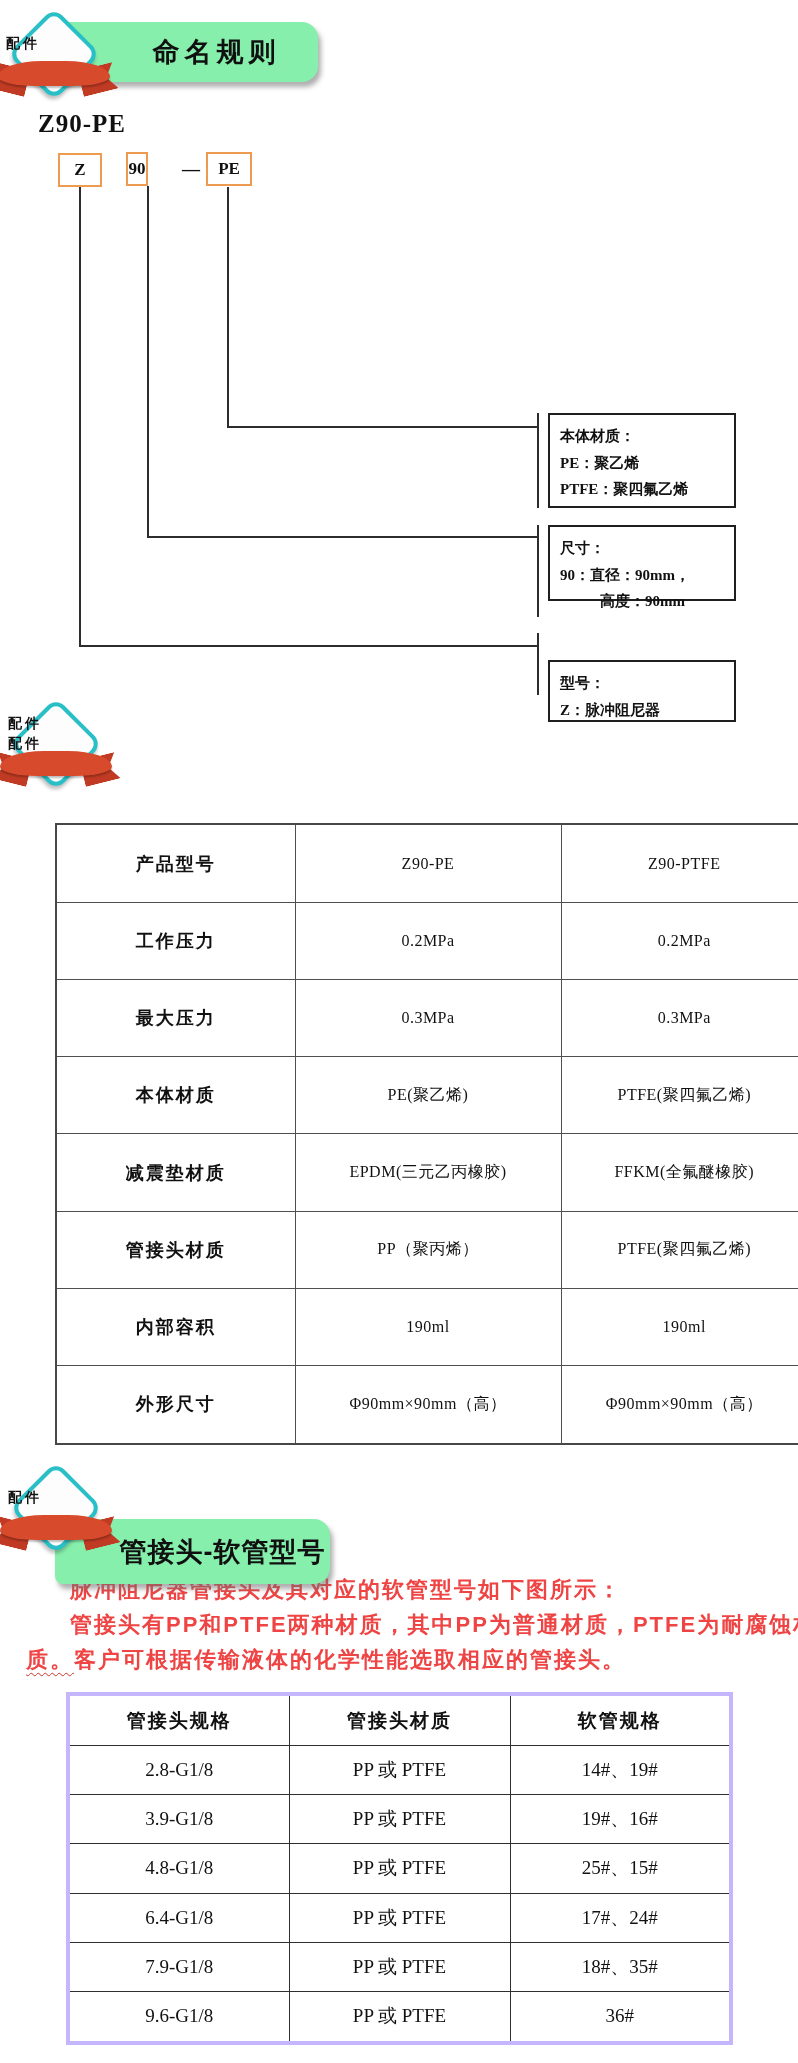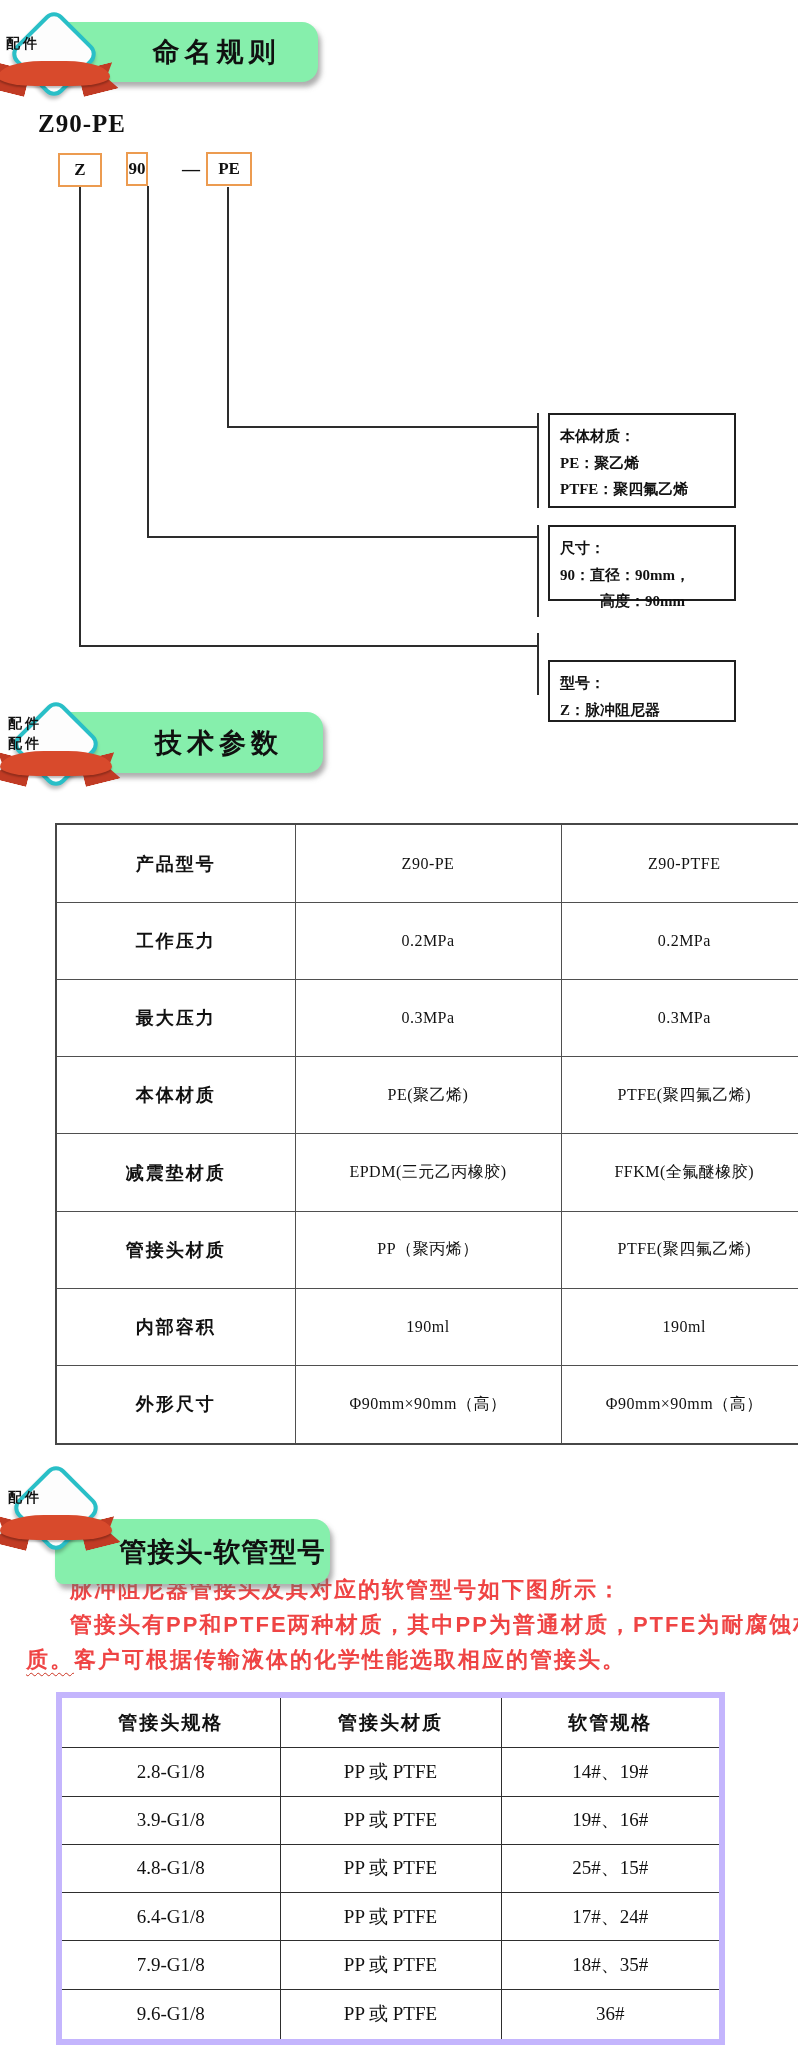--- a/index.html
+++ b/index.html
@@ -71,22 +71,22 @@
   }
   .explain-box .indent { padding-left:40px; }
   
   table { border-collapse:collapse; table-layout:fixed; position:absolute; background:#fff; }
   .spec-table { left:27px; top:823px; width:752px; height:622px;
     border:2px solid #474747;margin-left:28px; }
   .spec-table td { border:1.5px solid #4f4f4f; text-align:center; vertical-align:middle;
     font-family:"Liberation Serif", serif; }
   .spec-table td.label { font-weight:bold; font-size:18px; letter-spacing:2px; }
   .spec-table td.val   { font-size:16px; letter-spacing:.5px; }
-  .fit-table { left:56px; top:1692px; width:663px; height:353px;
-    border:6px solid #c4b5fd; }
+  .fit-table { left:66px; top:1692px; width:663px; height:353px;
+    border:4px solid #c4b5fd; }
   .fit-table th, .fit-table td { border:1.5px solid #2e2e2e; text-align:center;
     vertical-align:middle; font-family:"Liberation Serif", serif; }
   .fit-table th { font-size:19px; font-weight:600; letter-spacing:2px; }
   .fit-table th.strong { font-weight:bold; }
   .fit-table td { font-size:19px; }
   
   .intro {
     position:absolute; left:26px; top:1572px; width:758px;
     font-size:22px; font-weight:600; line-height:35px; letter-spacing:2px;
     color:#ef4444;
@@ -141,23 +141,20 @@
   <div class="explain-box" style="top:525px; height:76px;">
     <div>尺寸：</div>
     <div>90：直径：90mm，</div>
     <div class="indent">高度：90mm</div>
   </div>
   <div class="explain-box" style="top:633px; height:62px;margin-top:27px;">
     <div>型号：</div>
     <div>Z：脉冲阻尼器</div>
   </div>
 
-  <div class="banner" style="left:55px; top:712px; width:268px; height:61px;">
-    <span class="banner-text">技术参数</span>
-  </div>
   <div class="badge" style="left:8px; top:696px;">
     <div class="tail left"></div>
     <div class="tail right"></div>
     <div class="diamond"></div>
     <div class="ribbon"></div>
     <div class="badge-label">
       <span>配件</span>
       <span>配件</span>
     </div>
   </div>

